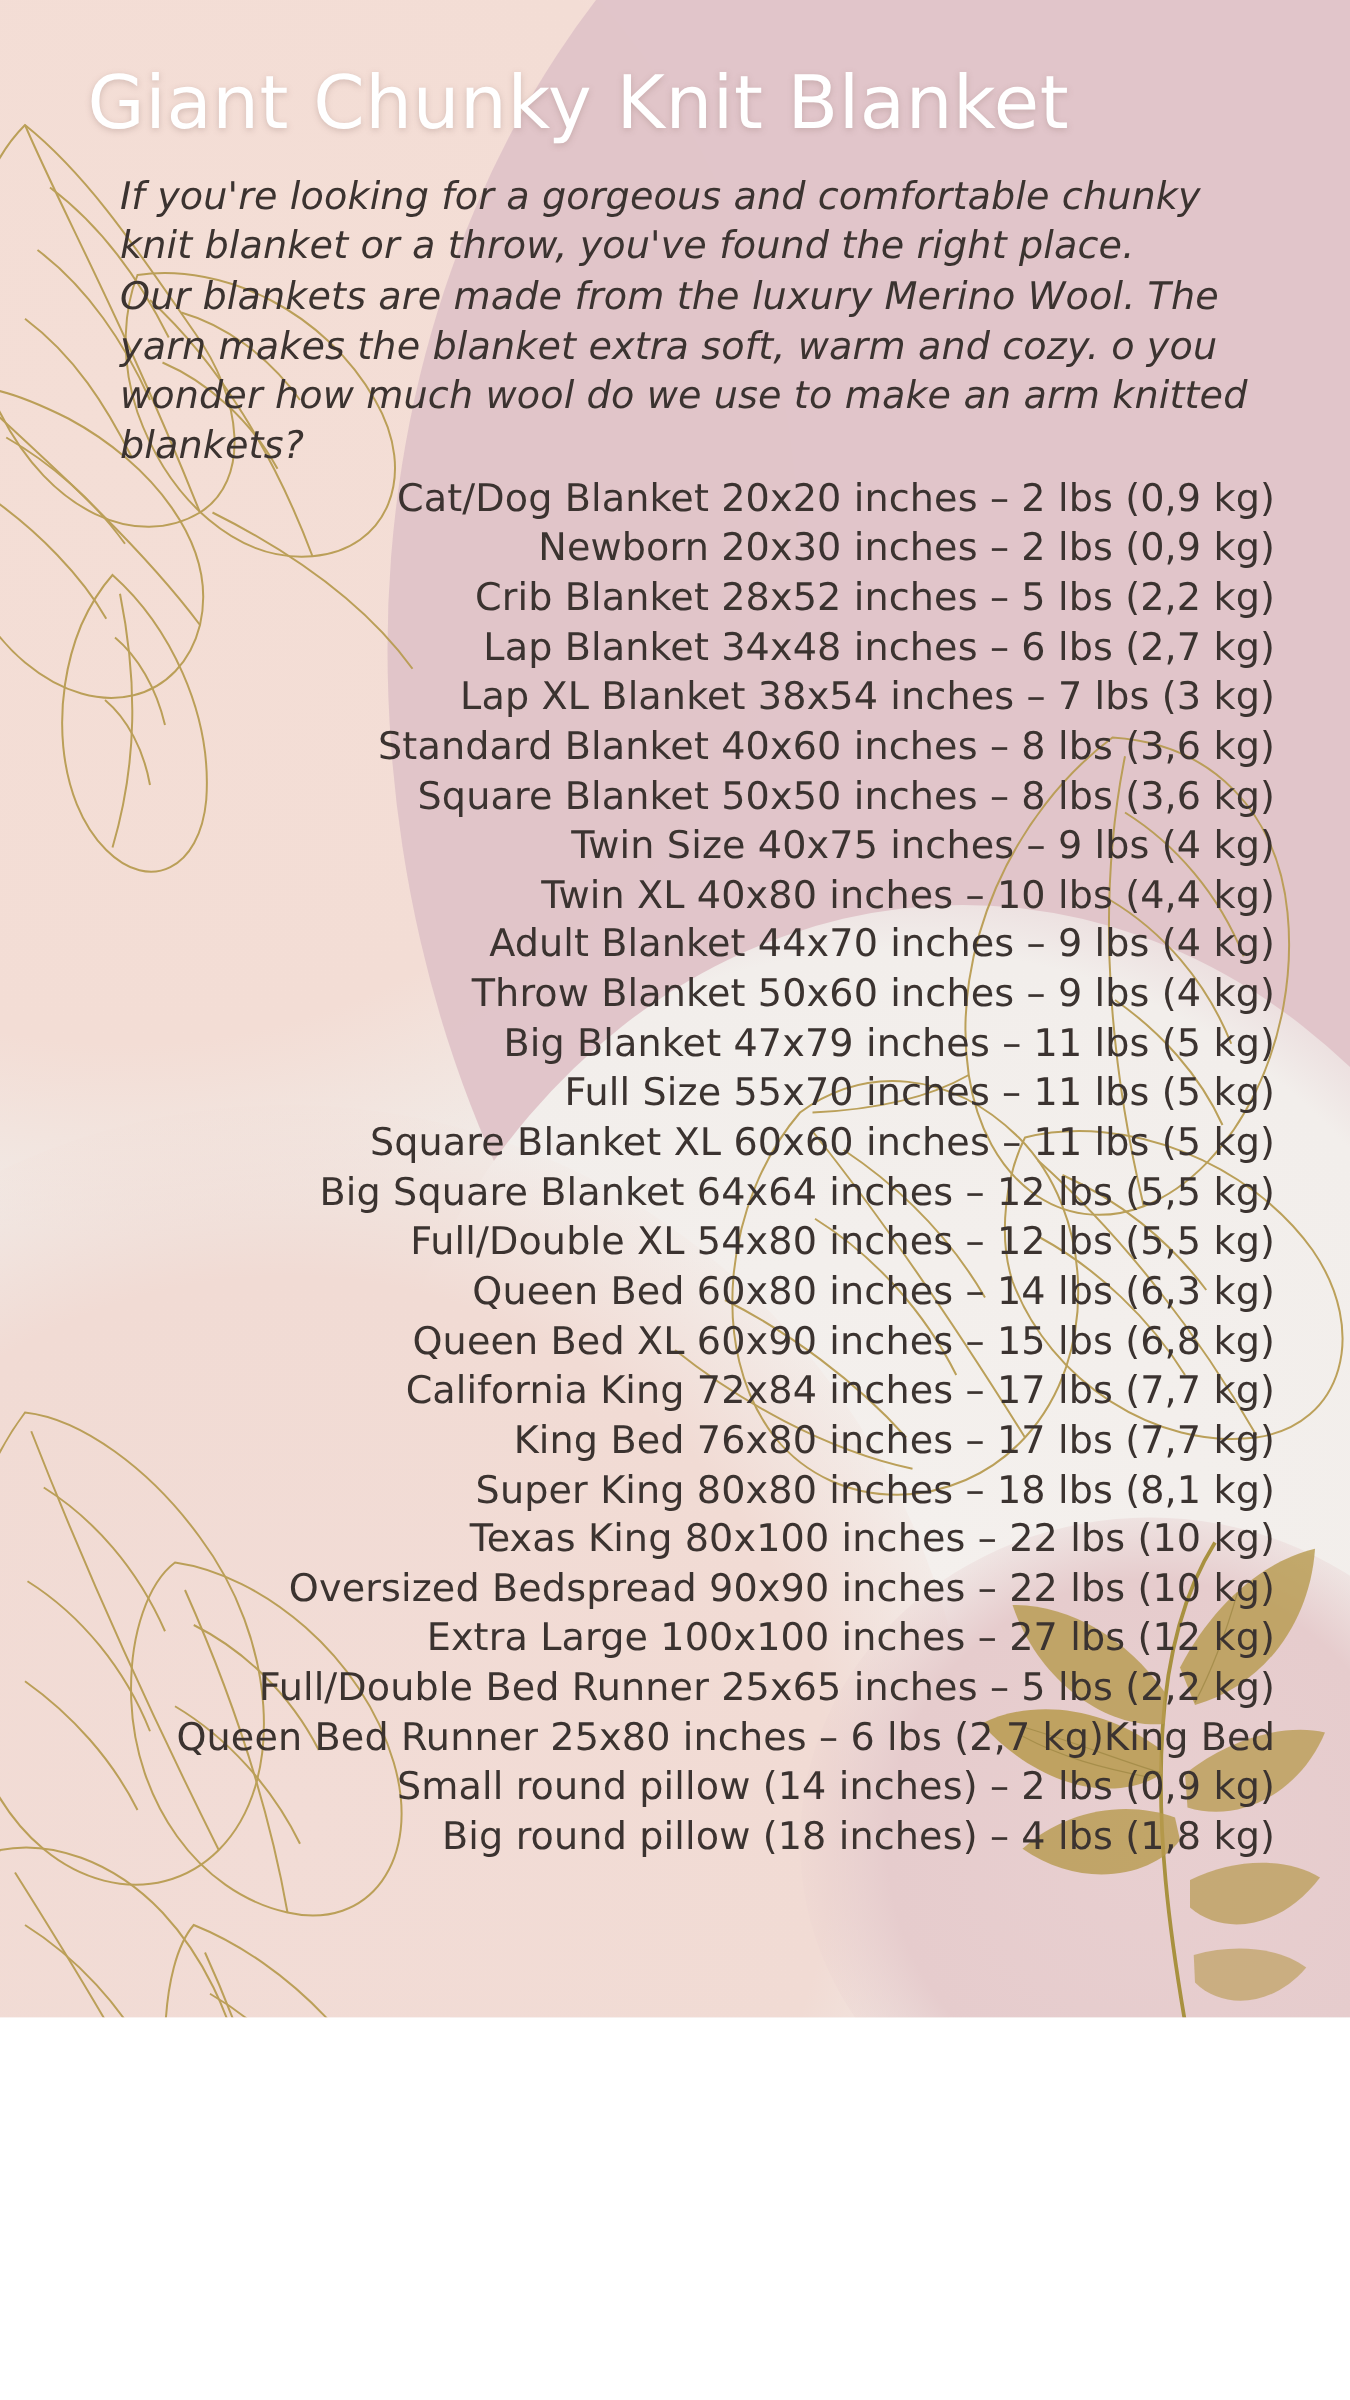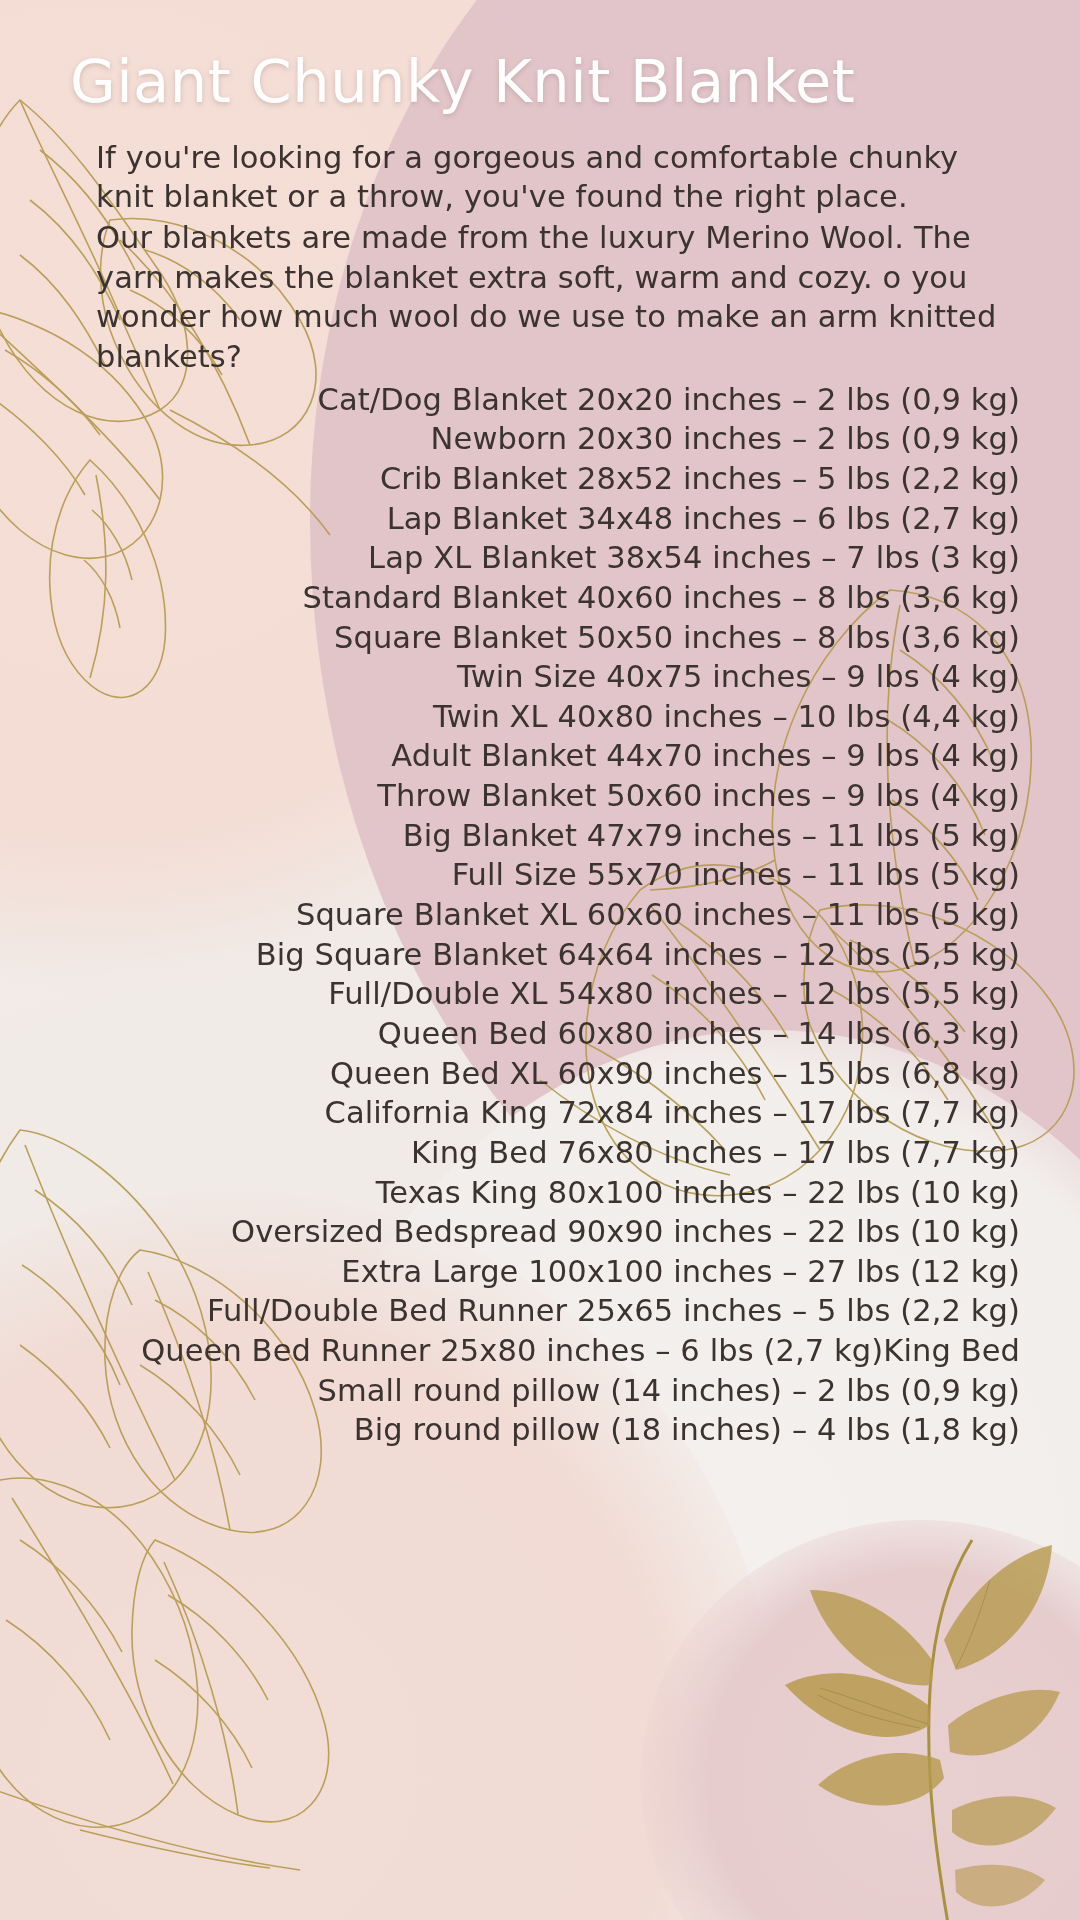--- a/index.html
+++ b/index.html
@@ -6,21 +6,21 @@
     margin: 0;
     padding: 0;
     background: #ffffff;
   }
   body {
     font-family: "DejaVu Sans", sans-serif;
   }
   .page {
     position: relative;
     width: 1080px;
-    height: 1920px;
+    height: 1614px;
     overflow: hidden;
     background: #f2ece9;
   }
   
   .bg-base {
     position: absolute;
     inset: 0;
     background: linear-gradient(160deg, #f6e6e2 0%, #f3e3df 18%, #f1ebe7 45%, #f0eae7 100%);
   }
   .bg-pink-blob {
@@ -99,20 +99,21 @@
   }
   .body-text {
     padding: 22px 60px 0 96px;
     font-size: 30.5px;
     line-height: 1.30;
     color: #3b3330;
     letter-spacing: 0.1px;
   }
   .para {
     margin: 0 0 1px 0;
+    font-style: italic;
   }
   .list {
     list-style: none;
     margin: 3px 0 0 0;
     padding: 0;
     text-align: right;
   }
   .list li {
     margin: 0;
     padding: 0;
@@ -223,20 +224,21 @@
         <li>Throw Blanket 50x60 inches – 9 lbs (4 kg)</li>
         <li>Big Blanket 47x79 inches – 11 lbs (5 kg)</li>
         <li>Full Size 55x70 inches – 11 lbs (5 kg)</li>
         <li>Square Blanket XL 60x60 inches – 11 lbs (5 kg)</li>
         <li>Big Square Blanket 64x64 inches – 12 lbs (5,5 kg)</li>
         <li>Full/Double XL 54x80 inches – 12 lbs (5,5 kg)</li>
         <li>Queen Bed 60x80 inches – 14 lbs (6,3 kg)</li>
         <li>Queen Bed XL 60x90 inches – 15 lbs (6,8 kg)</li>
         <li>California King 72x84 inches – 17 lbs (7,7 kg)</li>
         <li>King Bed 76x80 inches – 17 lbs (7,7 kg)</li>
+        <li>Super King 80x80 inches – 18 lbs (8,1 kg)</li>
         <li>Texas King 80x100 inches – 22 lbs (10 kg)</li>
         <li>Oversized Bedspread 90x90 inches – 22 lbs (10 kg)</li>
         <li>Extra Large 100x100 inches – 27 lbs (12 kg)</li>
         <li>Full/Double Bed Runner 25x65 inches – 5 lbs (2,2 kg)</li>
         <li>Queen Bed Runner 25x80 inches – 6 lbs (2,7 kg)King Bed</li>
         <li>Small round pillow (14 inches) – 2 lbs (0,9 kg)</li>
         <li>Big round pillow (18 inches) – 4 lbs (1,8 kg)</li>
       </ul>
     </div>
   </div>

